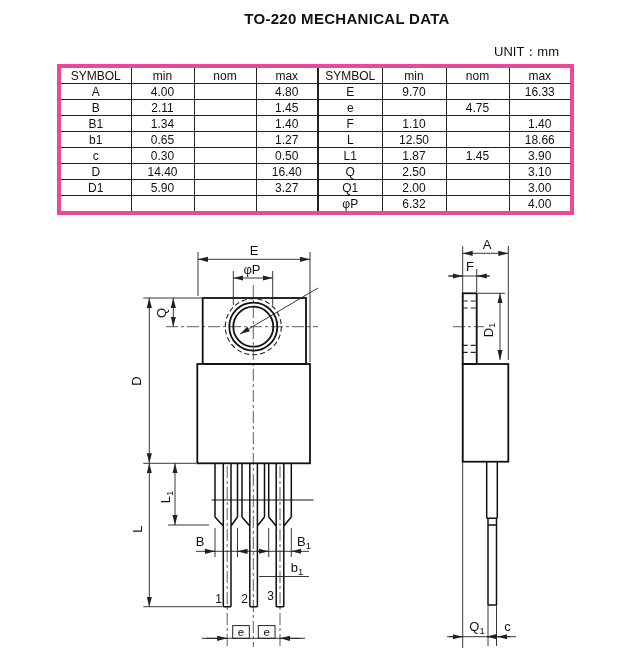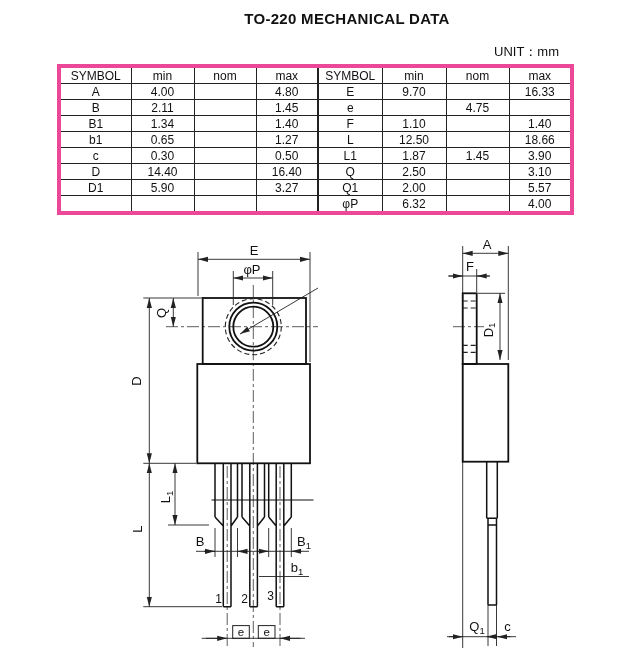--- a/index.html
+++ b/index.html
@@ -117,21 +117,21 @@
           <td>3.10</td>
         </tr>
         <tr>
           <td>D1</td>
           <td>5.90</td>
           <td></td>
           <td>3.27</td>
           <td>Q1</td>
           <td>2.00</td>
           <td></td>
-          <td>5.57</td>
+          <td>3.00</td>
         </tr>
         <tr>
           <td></td>
           <td></td>
           <td></td>
           <td></td>
           <td>φP</td>
           <td>6.32</td>
           <td></td>
           <td>4.00</td>

